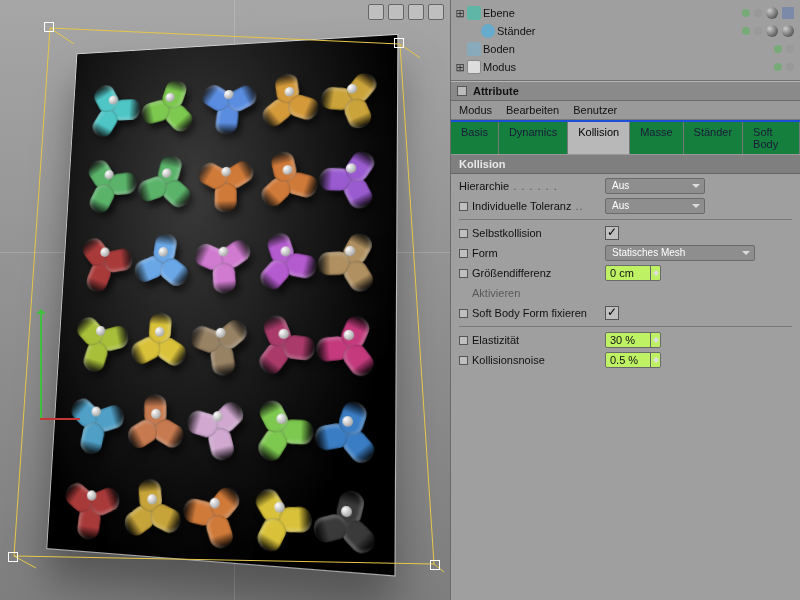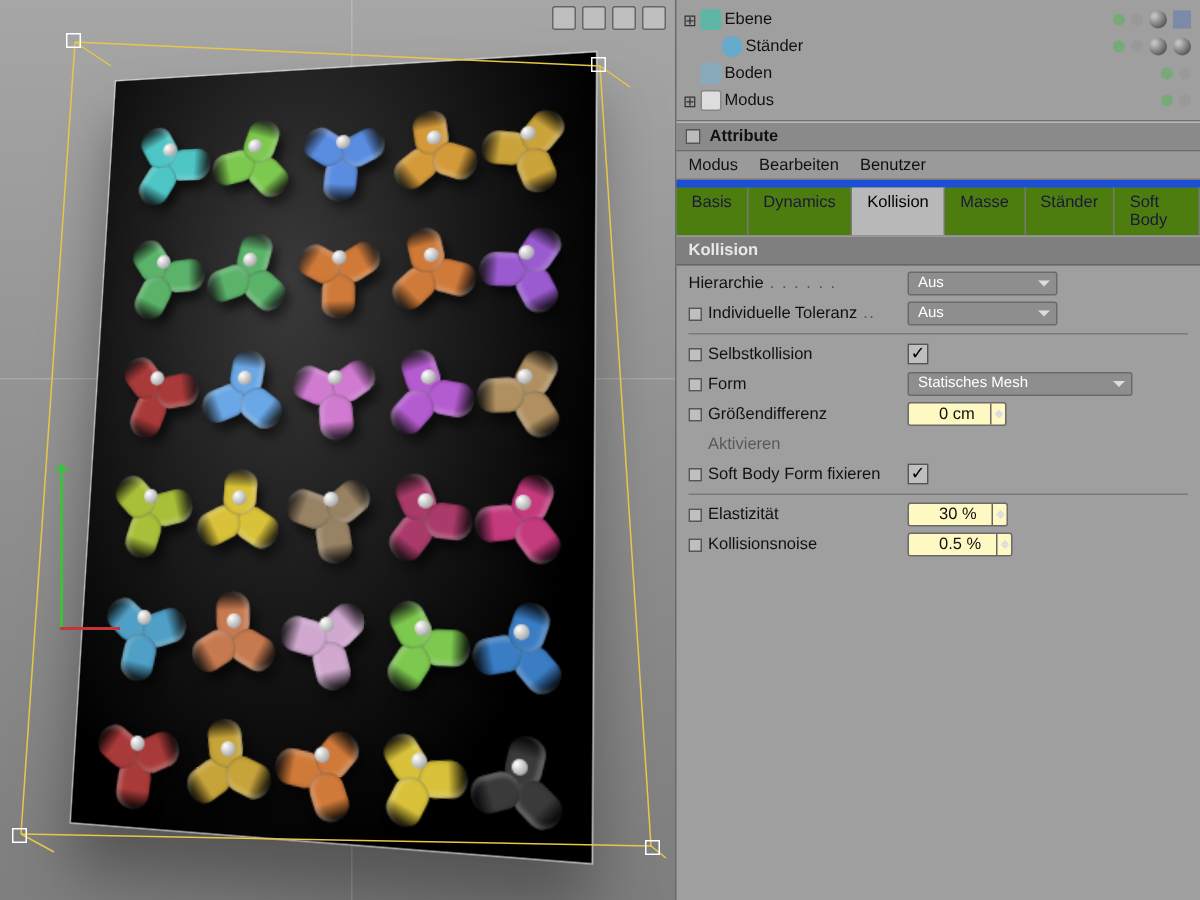--- a/index.html
+++ b/index.html
@@ -42,32 +42,32 @@
 .orow .dots{margin-left:auto;display:flex;gap:4px;align-items:center}
 .dot{width:8px;height:8px;border-radius:50%;background:#999}
 .dot.on{background:#7a7}
 .circ{width:12px;height:12px;border-radius:50%;background:radial-gradient(circle at 30% 30%,#ccc,#333)}
 .mini{width:12px;height:12px;background:#7a8aa8}
 .section-h{background:#8a8a8a;border-top:1px solid #b5b5b5;border-bottom:1px solid #6a6a6a;padding:3px 6px;display:flex;align-items:center;gap:6px;font-weight:bold}
 .section-h .sq{width:10px;height:10px;background:#bbb;border:1px solid #555}
 .menu{display:flex;gap:14px;padding:3px 8px;background:#9a9a9a;border-bottom:1px solid #787878}
 .tagline{display:flex;align-items:center;gap:6px;padding:5px 8px}
 .tagicon{width:14px;height:14px;border-radius:50%;background:radial-gradient(circle at 30% 30%,#cfe,#37a)}
-.tabs{display:flex;background:#4d7c0f;border-top:5px solid #1d4ed8}
+.tabs{display:flex;background:#15803d;border-top:2px solid #1d4ed8}
 .tab{padding:4px 10px;border-right:1px solid #777;color:#1a1a3a}
 .tab.active{background:#b8b8b8;color:#000}
 .subh{background:#7f7f7f;color:#e8e8e8;font-weight:bold;padding:3px 8px;border-top:1px solid #999;border-bottom:1px solid #666}
 .params{padding:2px 8px}
 .prow{display:flex;align-items:center;height:20px;gap:6px}
 .plabel{width:140px;display:flex;align-items:center;gap:4px}
 .plabel .cb{width:9px;height:9px;border:1px solid #555;background:#bfbfbf}
 .pfield{flex:1;display:flex;align-items:center;gap:6px}
 .dd{background:#8e8e8e;color:#fff;border:1px solid #6a6a6a;border-radius:2px;height:16px;line-height:14px;padding:0 16px 0 6px;position:relative;min-width:100px;font-size:10px}
 .dd::after{content:"";position:absolute;right:4px;top:5px;border:4px solid transparent;border-top-color:#ddd}
-.num{background:#fef9c3;color:#fff;border:1px solid #6a6a6a;border-radius:2px;height:16px;line-height:14px;padding:0 20px;min-width:56px;font-size:10px;position:relative}
+.num{background:#bef264;color:#fff;border:1px solid #6a6a6a;border-radius:2px;height:16px;line-height:14px;padding:0 4px;min-width:56px;font-size:10px;position:relative}
 .spin{position:absolute;right:0;top:0;width:10px;height:100%;border-left:1px solid #666}
 .spin::before,.spin::after{content:"";position:absolute;left:2px;border:3px solid transparent}
 .spin::before{top:1px;border-bottom-color:#ddd}
 .spin::after{bottom:1px;border-top-color:#ddd}
 .chk{width:14px;height:14px;background:#bfbfbf;border:1px solid #555;position:relative}
 .chk.on::after{content:"✓";position:absolute;left:1px;top:-2px;font-size:12px;color:#000}
 .dim{opacity:.5}
 .hr{height:1px;background:#7a7a7a;margin:3px 0}
 .dots2{color:#555;letter-spacing:1px}
 </style>

